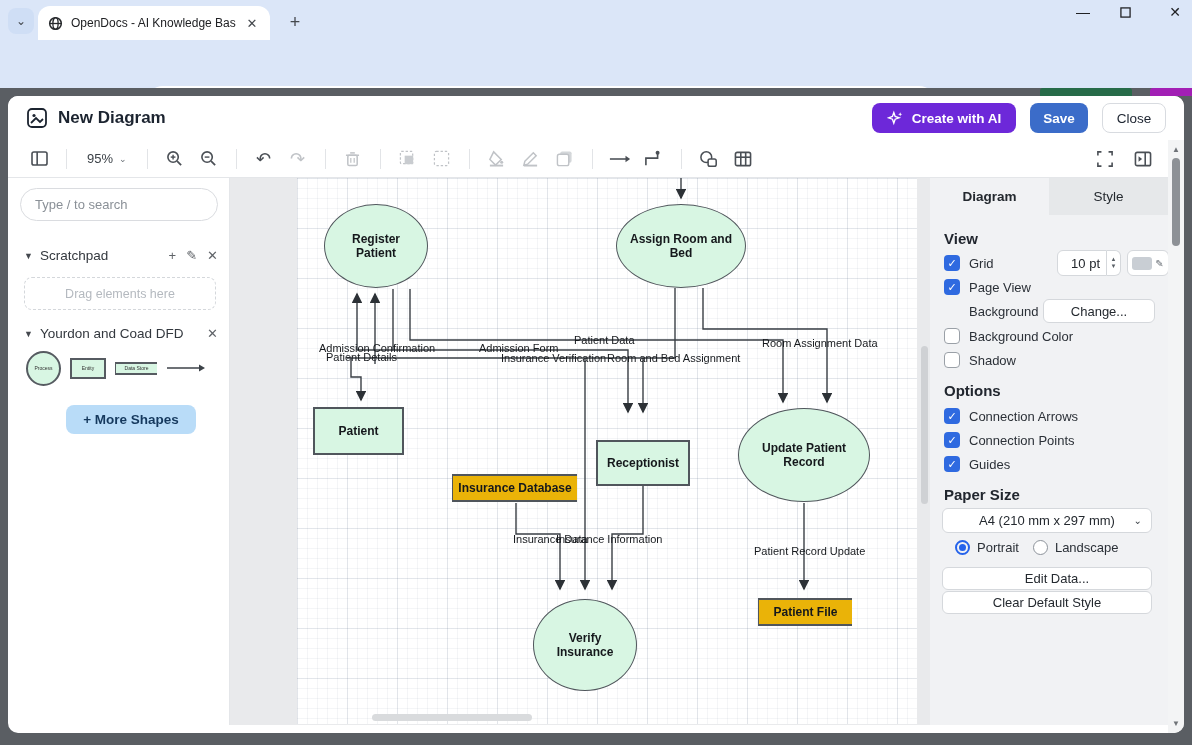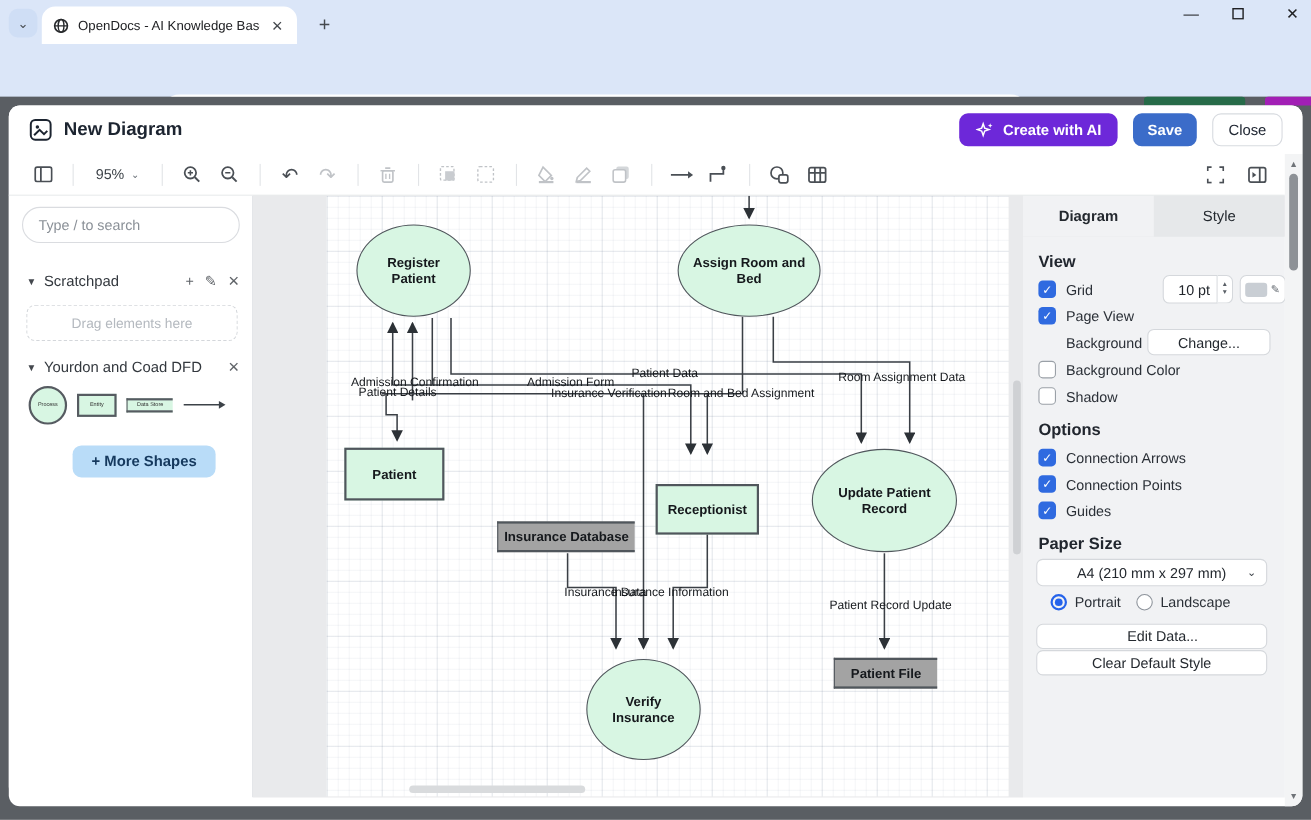--- a/index.html
+++ b/index.html
@@ -67,21 +67,21 @@
   .page { position:absolute; left:67px; top:0; width:620px; height:546px; background:#fff;
     background-image:
       linear-gradient(to right, rgba(70,90,120,0.10) 1px, transparent 1px),
       linear-gradient(to bottom, rgba(70,90,120,0.10) 1px, transparent 1px),
       linear-gradient(to right, rgba(70,90,120,0.06) 1px, transparent 1px),
       linear-gradient(to bottom, rgba(70,90,120,0.06) 1px, transparent 1px);
     background-size:50px 50px,50px 50px,10px 10px,10px 10px; }
   .node { position:absolute; display:flex; align-items:center; justify-content:center; text-align:center; font-size:12px; font-weight:bold; color:#15181c; }
   .nd-ellipse { background:#d8f6e3; border:1.5px solid #50565c; border-radius:50%; padding:0 8px; }
   .nd-rect { background:#d8f6e3; border:2px solid #50565c; }
-  .nd-store { background:#a3a3a3; border-top:2.5px solid #50565c; border-bottom:2.5px solid #50565c; border-left:1px solid #50565c; }
+  .nd-store { background:#eab308; border-top:2.5px solid #50565c; border-bottom:2.5px solid #50565c; border-left:1px solid #50565c; }
   .elabel { position:absolute; font-size:11px; color:#16191d; white-space:nowrap; }
   .edges { position:absolute; left:0; top:0; }
   .cv-vscroll { position:absolute; right:2px; top:168px; width:7px; height:158px; background:#cfd1d4; border-radius:4px; }
   .cv-hscroll { position:absolute; left:142px; bottom:4px; width:160px; height:7px; background:#d9dbdd; border-radius:4px; }
 
   
   .panel { position:absolute; left:930px; top:178px; width:238px; height:547px; background:#f1f2f4; font-size:13px; color:#2b3037; }
   .ptabs { position:absolute; left:0; top:0; width:238px; height:37px; display:flex; background:#e6e8ea; }
   .ptab { flex:1; display:flex; align-items:center; justify-content:center; font-size:13.5px; color:#24292f; }
   .ptab.active { background:#f1f2f4; font-weight:bold; }

